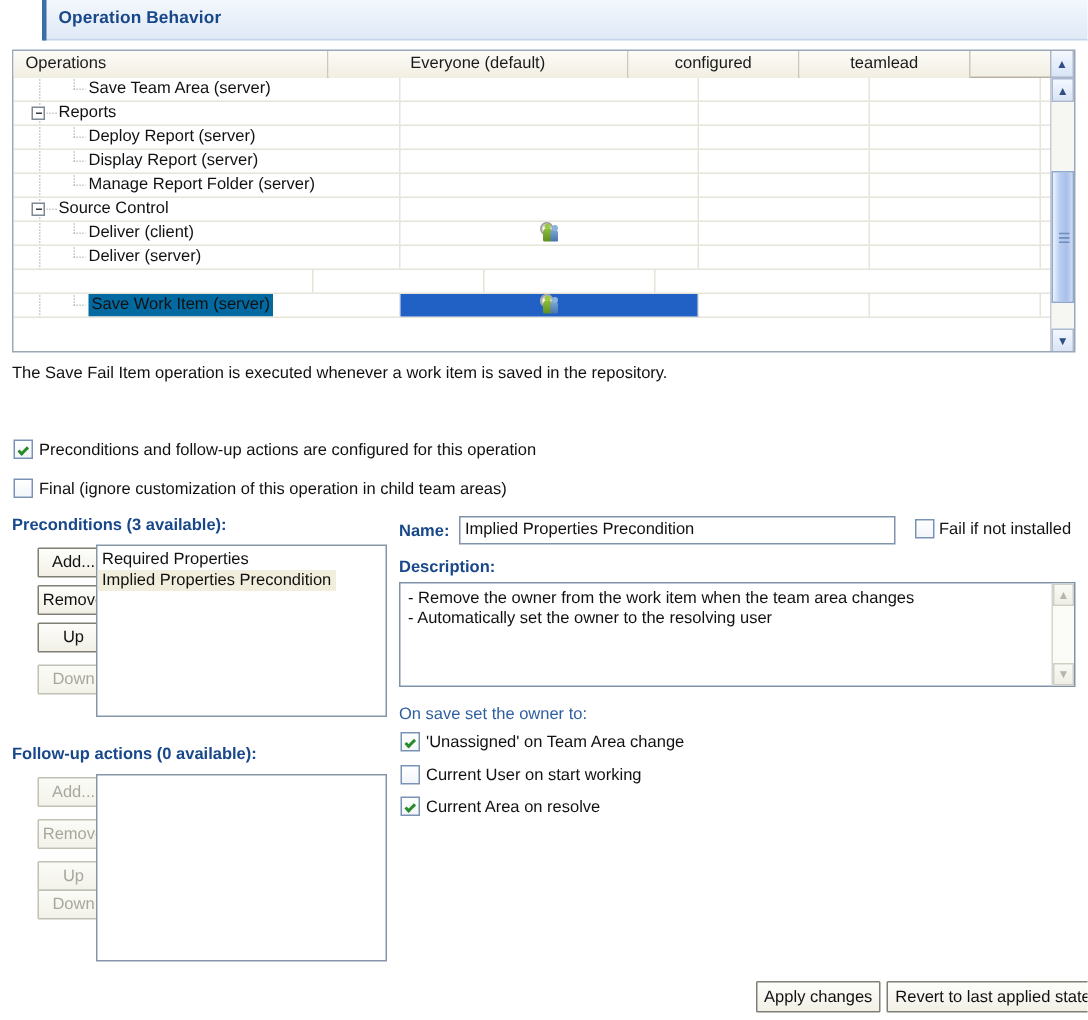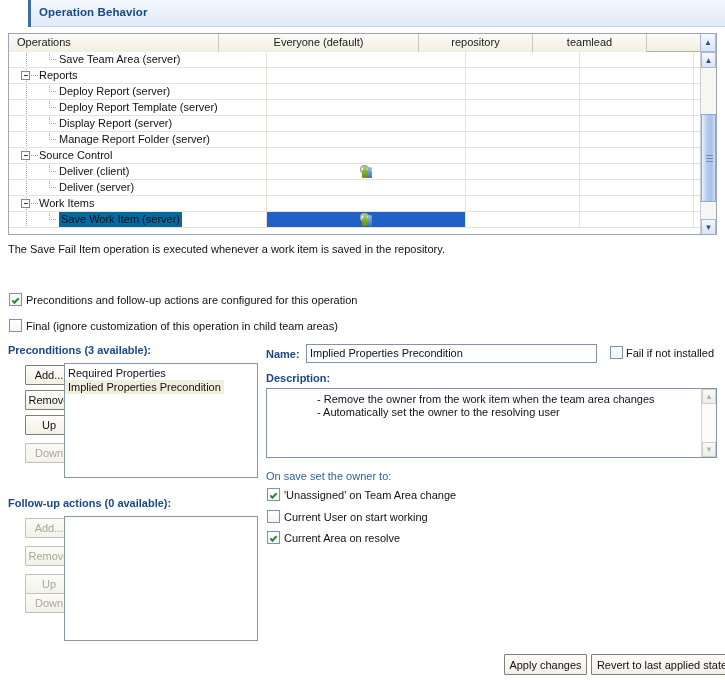--- a/index.html
+++ b/index.html
@@ -205,21 +205,21 @@
   
   .textinput {
     position:absolute; box-sizing:border-box; background:#ffffff;
     border:1px solid #7f93ab; font-size:11px; color:#111;
     line-height: 17px; padding: 0 3px; white-space:nowrap; overflow:hidden;
   }
   .textarea {
     position:absolute; box-sizing:border-box; background:#ffffff;
     border:1px solid #7f93ab; font-size:11px; color:#111; overflow:hidden;
   }
-  .textarea .ta-line { padding-left:5px; line-height:13px; white-space:nowrap;margin-left:45px; }
+  .textarea .ta-line { padding-left:5px; line-height:13px; white-space:nowrap; }
   .ta-scroll {
     position:absolute; right:0; top:0; width:15px; bottom:0;
     background:#fbfbf7; border-left:1px solid #d6d6cc; box-sizing:border-box;
   }
   .ta-scroll .arr {
     position:absolute; left:0; width:14px; height:15px;
     background:linear-gradient(to bottom,#fafaf6,#eeeee6);
     border:1px solid #cfcfc4; box-sizing:border-box;
     display:flex;align-items:center;justify-content:center;
     font-size:8px;color:#b5b5aa;
@@ -247,21 +247,21 @@
           <i class="short"></i>
           <i class="bar"></i>
         </div>
     </div>
   </div>
 
   <div class="table-wrap">
     <div class="thead">
       <div class="th c0">Operations</div>
       <div class="th c1">Everyone (default)</div>
-      <div class="th c2">repository</div>
+      <div class="th c2">configured</div>
       <div class="th c3">teamlead</div>
       <div class="th c4"></div>
     </div>
     <div class="tbody" id="tbody">
         <div class="trow">
           <div class="td c0">
             <div class="tree lvl2">
               <div class="guide"></div>
               <div class="guide2"></div>
               <div class="dash-connect"></div>
@@ -300,34 +300,20 @@
           <div class="td c2"></div>
           <div class="td c3"></div>
           <div class="td c4"></div>
         </div>
         <div class="trow">
           <div class="td c0">
             <div class="tree lvl2">
               <div class="guide"></div>
               <div class="guide2"></div>
               <div class="dash-connect"></div>
-              <div class="node-label">Deploy Report Template (server)</div>
-            </div>
-          </div>
-          <div class="td c1"></div>
-          <div class="td c2"></div>
-          <div class="td c3"></div>
-          <div class="td c4"></div>
-        </div>
-        <div class="trow">
-          <div class="td c0">
-            <div class="tree lvl2">
-              <div class="guide"></div>
-              <div class="guide2"></div>
-              <div class="dash-connect"></div>
               <div class="node-label">Display Report (server)</div>
             </div>
           </div>
           <div class="td c1"></div>
           <div class="td c2"></div>
           <div class="td c3"></div>
           <div class="td c4"></div>
         </div>
         <div class="trow">
           <div class="td c0">
@@ -379,28 +365,20 @@
               <div class="dash-connect"></div>
               <div class="node-label">Deliver (server)</div>
             </div>
           </div>
           <div class="td c1"></div>
           <div class="td c2"></div>
           <div class="td c3"></div>
           <div class="td c4"></div>
         </div>
         <div class="trow">
-          <div class="td c0">
-            <div class="tree lvl1">
-              <div class="guide"></div>
-              <div class="expander"></div>
-              <div class="dash-connect"></div>
-              <div class="node-label">Work Items</div>
-            </div>
-          </div>
           <div class="td c1"></div>
           <div class="td c2"></div>
           <div class="td c3"></div>
           <div class="td c4"></div>
         </div>
         <div class="trow">
           <div class="td c0">
             <div class="tree lvl2">
               <div class="guide"></div>
               <div class="guide2"></div>

